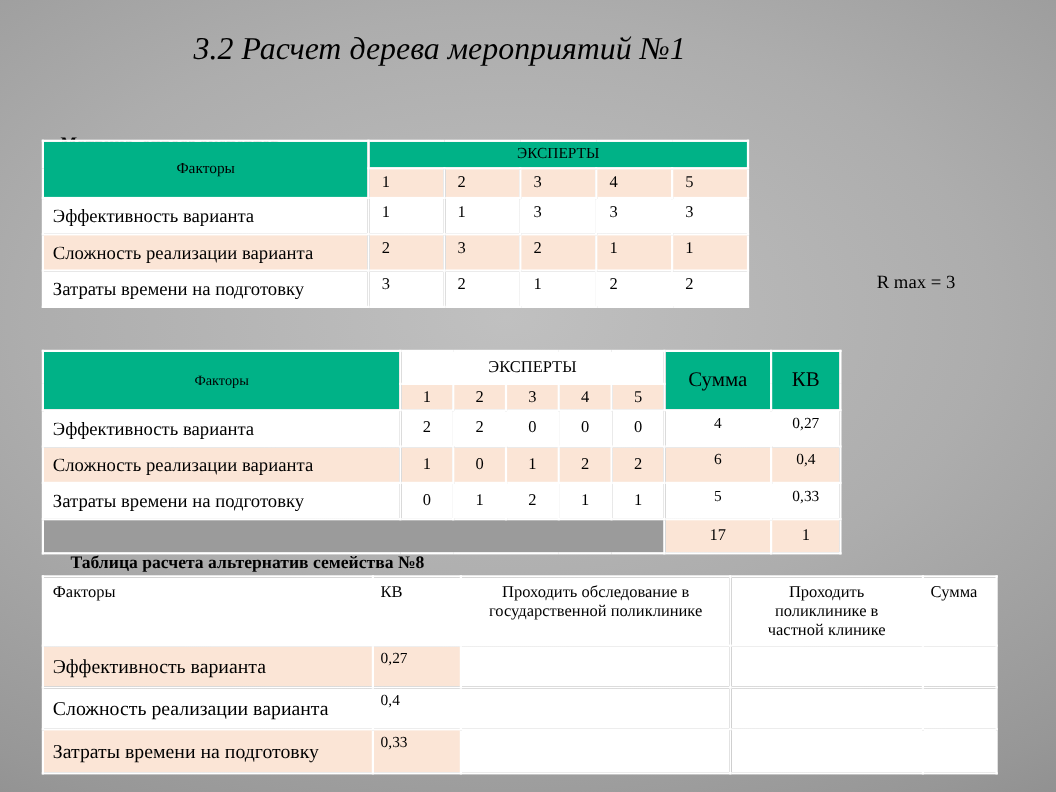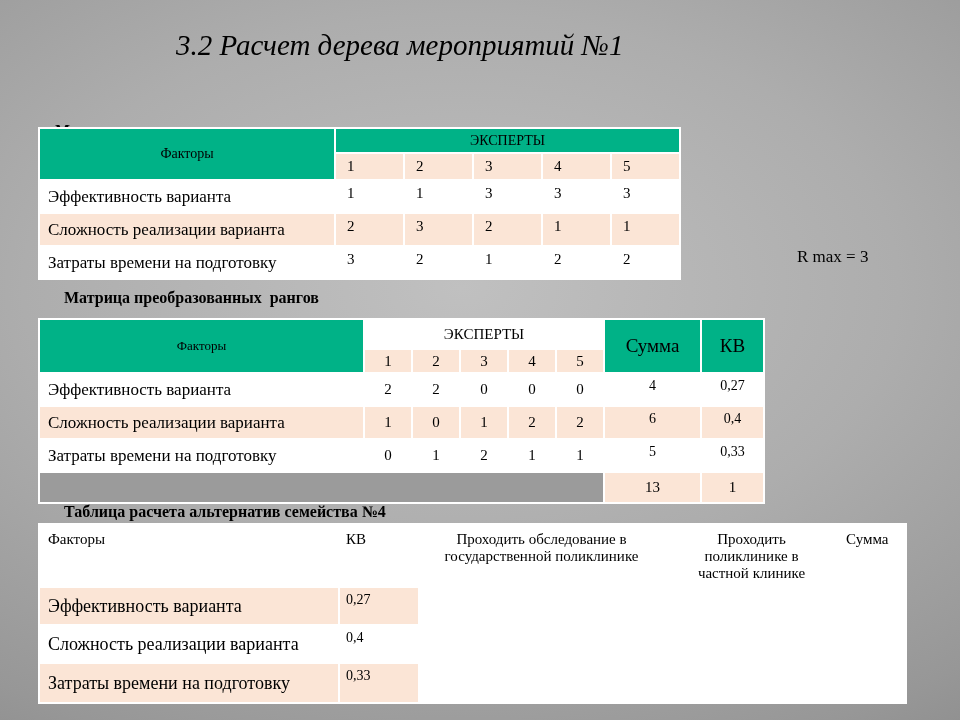--- a/index.html
+++ b/index.html
@@ -132,21 +132,20 @@
         <td class="val">2</td>
         <td class="val">1</td>
         <td class="val">2</td>
         <td class="val">2</td>
       </tr>
     </tbody>
   </table>
 
   <div class="note">R max = 3</div>
 
-  <div class="tbl-label label2">Матрица преобразованных  рангов</div>
 
   <table class="t2">
     <colgroup>
         <col class="c-factor">
         <col class="c-exp">
         <col class="c-exp">
         <col class="c-exp">
         <col class="c-exp">
         <col class="c-exp">
         <col class="c-sum">
@@ -191,27 +190,27 @@
         <td class="val">0</td>
         <td class="val">1</td>
         <td class="val">2</td>
         <td class="val">1</td>
         <td class="val">1</td>
         <td class="sumv">5</td>
         <td class="kvv">0,33</td>
       </tr>
       <tr class="total">
         <td class="graycell" colspan="6"></td>
-        <td class="totv">13</td>
+        <td class="totv">17</td>
         <td class="totv">1</td>
       </tr>
     </tbody>
   </table>
 
-  <div class="tbl-label label3">Таблица расчета альтернатив семейства №4</div>
+  <div class="tbl-label label3">Таблица расчета альтернатив семейства №8</div>
 
   <table class="t3">
     <colgroup>
         <col class="c-factor">
         <col class="c-kv">
         <col class="c-alt1">
         <col class="c-alt2">
         <col class="c-sum">
       </colgroup>
     <tbody>

